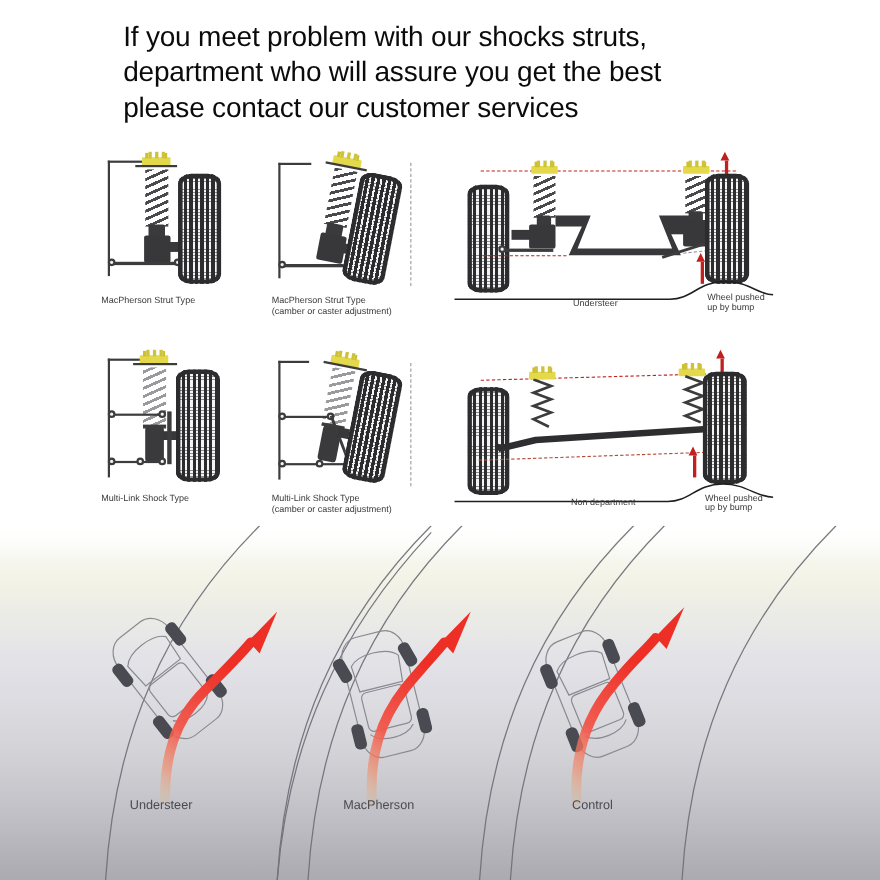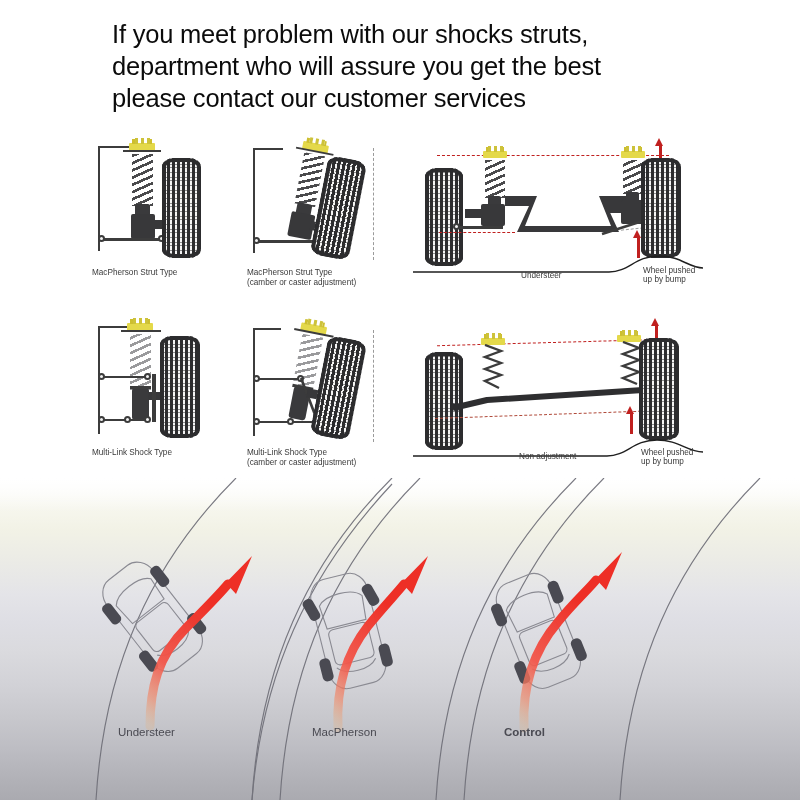--- a/index.html
+++ b/index.html
@@ -373,21 +373,21 @@
 
       <div class="tire" style="left:214px; top:28px; width:40px; height:102px;">
         <div class="tread"></div>
         <div class="wig"></div>
         <div class="side"></div>
       </div>
 
       <svg style="position:absolute; left:-12px; top:124px; width:290px; height:30px;" viewBox="0 0 290 30">
         <path d="M0 22 L194 22 C214 22 220 6 244 6 C266 6 274 18 290 18" fill="none" stroke="#1f1f1f" stroke-width="1.4"></path>
       </svg>
-      <div class="caption" style="left:94px; top:142px;">Non adjustment</div>
+      <div class="caption" style="left:94px; top:142px;">Non department</div>
       <div class="caption" style="left:216px; top:138px;">Wheel pushed</div>
       <div class="caption" style="left:216px; top:147px;">up by bump</div>
     </div>
 
   </div>
 
   <div class="steer">
     <div class="fadetop"></div>
 
     <svg class="lanes" viewBox="0 0 800 322">
@@ -480,16 +480,16 @@
       </g>
 
       <g>
         <path d="M524 250 C522 206 534 172 558 144 C574 124 588 112 596 102" fill="none" stroke="url(#pathFade3)" stroke-width="9" stroke-linecap="round"></path>
         <path d="M622 74 L606 112 L595 100 L583 114 Z" fill="#ee2f26"></path>
       </g>
     </svg>
 
     <div class="steer-label" style="left:118px; top:248px;">Understeer</div>
     <div class="steer-label" style="left:312px; top:248px;">MacPherson</div>
-    <div class="steer-label" style="left:504px; top:248px;font-weight:bold;">Control</div>
+    <div class="steer-label" style="left:520px; top:248px;">Control</div>
   </div>
 
 </div>
 
 </body></html>

